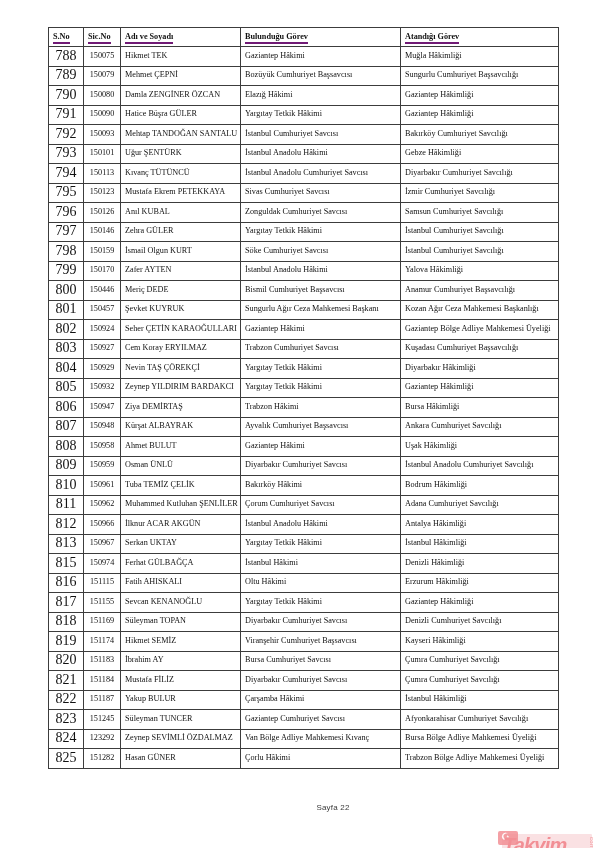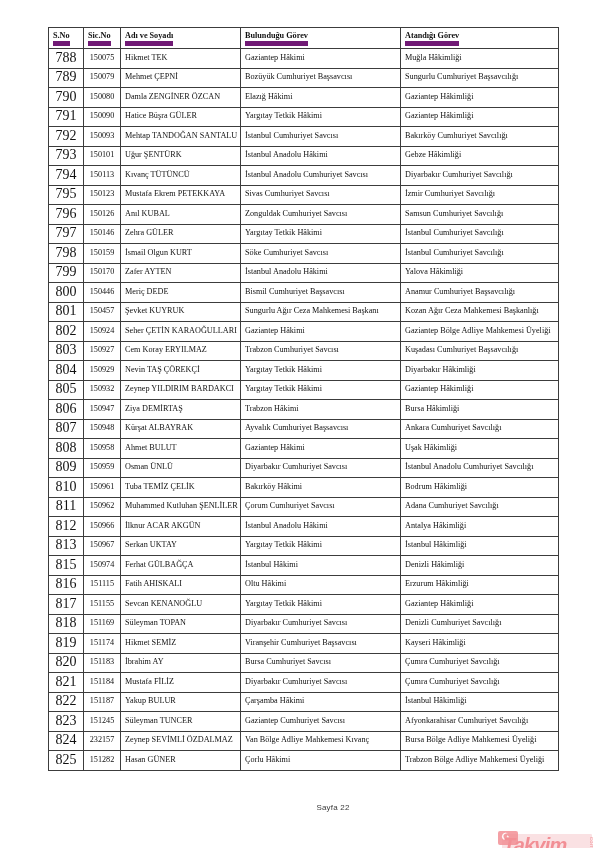--- a/index.html
+++ b/index.html
@@ -61,21 +61,21 @@
   }
 
   table.listing thead th {
     font-weight: bold;
     text-align: left;
     height: 14px;
     padding-bottom: 2px;
   }
   table.listing thead th .hd {
     display: inline-block;
-    border-bottom: 5px solid #701a75;
+    border-bottom: 2px solid #701a75;
     padding-bottom: 0px;
     line-height: 11px;
   }
   table.listing thead th.num .hd { display: inline-block; }
 
   table.listing td.num {
     text-align: center;
     font-size: 14px;
   }
   table.listing td.sic {
@@ -426,21 +426,21 @@
           </tr>
           <tr>
             <td class="num">823</td>
             <td class="sic">151245</td>
             <td>Süleyman TUNCER</td>
             <td>Gaziantep Cumhuriyet Savcısı</td>
             <td>Afyonkarahisar Cumhuriyet Savcılığı</td>
           </tr>
           <tr>
             <td class="num">824</td>
-            <td class="sic">232157</td>
+            <td class="sic">123292</td>
             <td>Zeynep SEVİMLİ ÖZDALMAZ</td>
             <td>Van Bölge Adliye Mahkemesi Kıvanç</td>
             <td>Bursa Bölge Adliye Mahkemesi Üyeliği</td>
           </tr>
           <tr>
             <td class="num">825</td>
             <td class="sic">151282</td>
             <td>Hasan GÜNER</td>
             <td>Çorlu Hâkimi</td>
             <td>Trabzon Bölge Adliye Mahkemesi Üyeliği</td>

